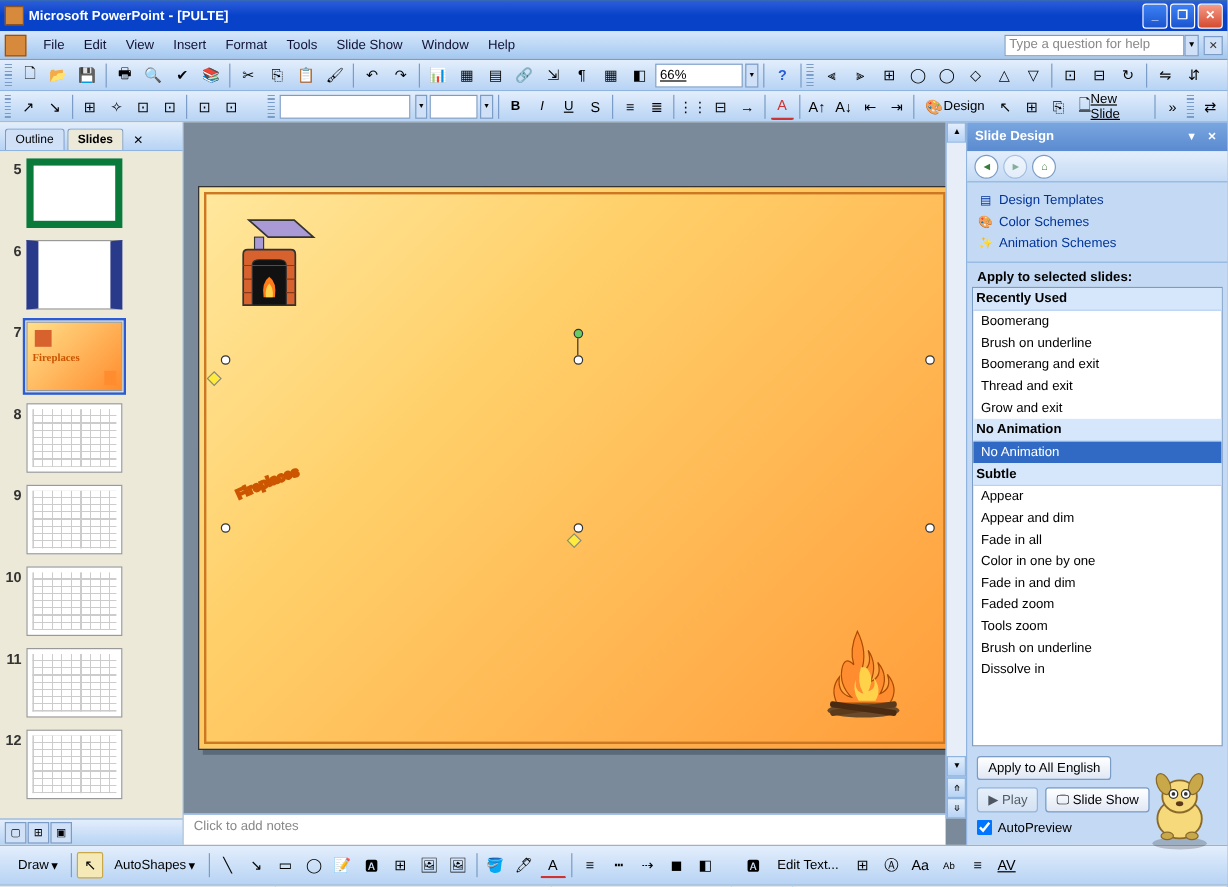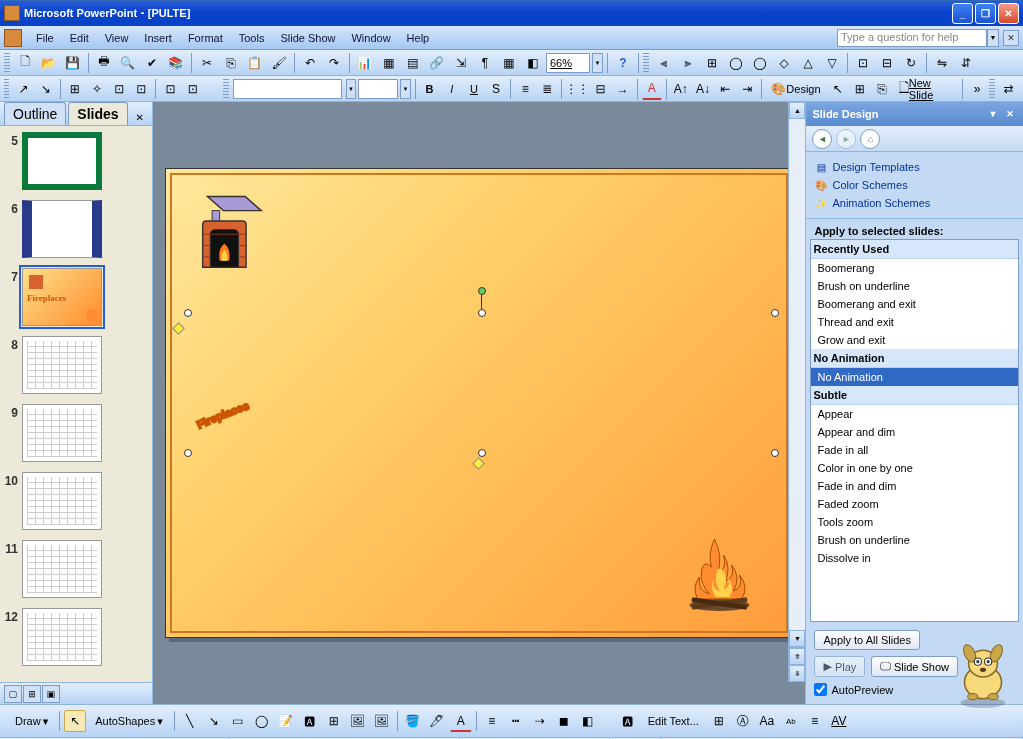--- a/index.html
+++ b/index.html
@@ -18,30 +18,30 @@
 .menubar .app-icon { width: 18px; height: 18px; background: #d88a3c; border: 1px solid #8a5522; margin-right: 6px; }
 .menubar .mi { padding: 3px 8px; color: #113; cursor: default; }
 .menubar .help-box { margin-left: auto; background: white; border: 1px solid #7a9cc6; width: 150px; height: 18px; padding: 1px 3px; color: #888; }
 .menubar .help-dd { width: 12px; height: 18px; background: #cfe0f7; border: 1px solid #7a9cc6; display:flex;align-items:center;justify-content:center;font-size:7px; }
 .menubar .mdi-close { width: 16px; height: 16px; margin-left: 4px; border: 1px solid #7a9cc6; display:flex;align-items:center;justify-content:center;font-size:9px;color:#333;background:#cfe0f7; }
 
 .toolbar { height: 26px; background: linear-gradient(#e3eefc,#b7d3f4); border-bottom: 1px solid #8fb4e0; display: flex; align-items: center; padding: 0 4px; gap: 2px; }
 .toolbar .grip { width: 6px; height: 20px; background: repeating-linear-gradient(to bottom, #7a9cc6 0 1px, transparent 1px 3px); margin-right:2px; }
 .tbtn { width: 22px; height: 22px; display: flex; align-items: center; justify-content: center; border: 1px solid transparent; border-radius: 2px; font-size: 12px; cursor:default; }
 .sep { width: 1px; height: 20px; background: #7a9cc6; margin: 0 2px; }
-.zoom-box { width: 44px; height: 20px; background: white; border: 1px solid #7a9cc6; padding: 1px 3px; display:flex;align-items:center;text-decoration:underline; }
+.zoom-box { width: 73px; height: 20px; background: white; border: 1px solid #7a9cc6; padding: 1px 3px; display:flex;align-items:center;text-decoration:underline; }
 .font-box { width: 120px; height: 20px; background: white; border: 1px solid #7a9cc6; margin-right:2px; }
 .size-box { width: 44px; height: 20px; background: white; border: 1px solid #7a9cc6; }
 .dd-arrow { width:11px;height:20px;background:#cfe0f7;border:1px solid #7a9cc6;display:flex;align-items:center;justify-content:center;font-size:6px; }
 
 .main-area { display: flex; height: 602px; }
 
 .thumb-panel { width: 158px; background: #ece9d8; border-right: 1px solid #8fb4e0; display: flex; flex-direction: column; }
 .thumb-tabs { height: 24px; display: flex; align-items: flex-end; background: linear-gradient(#e3eefc,#b7d3f4); padding: 0 4px; gap:2px; border-bottom:1px solid #8fb4e0; }
-.thumb-tab { padding: 3px 8px; border: 1px solid #7a9cc6; border-bottom: none; background: #cfe0f7; border-radius: 3px 3px 0 0; font-size:14px; }
+.thumb-tab { padding: 3px 8px; border: 1px solid #7a9cc6; border-bottom: none; background: #cfe0f7; border-radius: 3px 3px 0 0; font-size:10px; }
 .thumb-tab.active { background: #ece9d8; font-weight: bold; }
 .thumb-tab-close { margin-left: 2px; width:16px;height:16px;display:flex;align-items:center;justify-content:center;font-size:10px;cursor:default; }
 .thumb-list { flex: 1; overflow: hidden; padding: 6px 4px; background:#ece9d8; }
 .thumb-row { display: flex; align-items: flex-start; margin-bottom: 10px; }
 .thumb-num { width: 18px; text-align: right; padding-right: 4px; font-weight: bold; font-size: 12px; color: #333; padding-top:2px; }
 .thumb-img { width: 80px; height: 58px; border: 1px solid #999; background: white; position:relative; overflow:hidden; }
 .thumb-img.selected { outline: 2px solid #2a5cd8; outline-offset: 1px; }
 .thumb-fire { background: linear-gradient(135deg,#ffe08a,#ff8c2e); }
 .thumb-green { border: 6px solid #0a7a3a; }
 .thumb-blue { border-left: 10px solid #2a3a8a; border-right: 10px solid #2a3a8a; }
@@ -357,20 +357,21 @@
     <div class="scroll-v">
       <div class="sbtn">▲</div>
       <div class="strack"></div>
       <div class="sbtn">▼</div>
       <div class="nav-area">
         <div class="sbtn">⤊</div>
         <div class="sbtn">⤋</div>
       </div>
     </div>
 
+    <div class="notes-pane">Click to add notes</div>
   </div>
 
   <div class="task-pane">
     <div class="tp-header">
       <span>Slide Design</span>
       <span class="sp"></span>
       <span class="hbtn">▼</span>
       <span class="hbtn">✕</span>
     </div>
     <div class="tp-nav">
@@ -408,21 +409,21 @@
         <div class="item">Fade in all</div>
         <div class="item">Color in one by one</div>
         <div class="item">Fade in and dim</div>
         <div class="item">Faded zoom</div>
         <div class="item">Tools zoom</div>
         <div class="item">Brush on underline</div>
         <div class="item">Dissolve in</div>
       </div>
     <div class="tp-bottom">
       <div class="btn-row">
-          <div class="tp-btn">Apply to All Slides</div>
+          <div class="tp-btn">Apply to All English</div>
         </div>
       <div class="btn-row">
         <div class="tp-btn" style="opacity:.6;">▶ <span>Play</span></div>
         <div class="tp-btn">🖵 <span>Slide Show</span></div>
       </div>
       <label class="tp-check">
         <input type="checkbox" checked="" style="">
         <span>AutoPreview</span>
       </label>
     </div>

